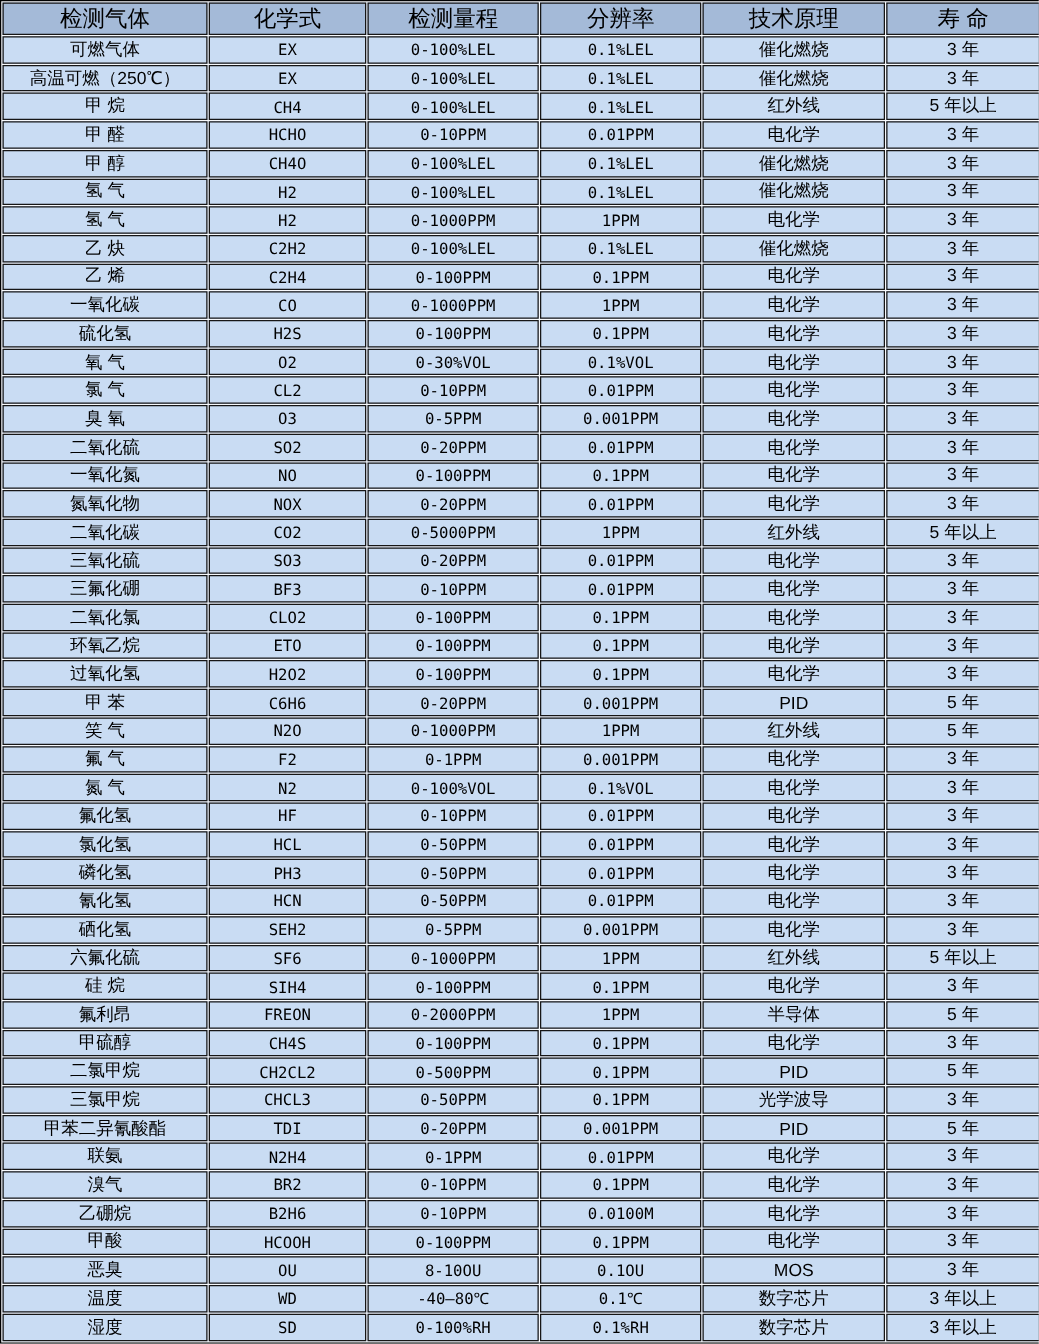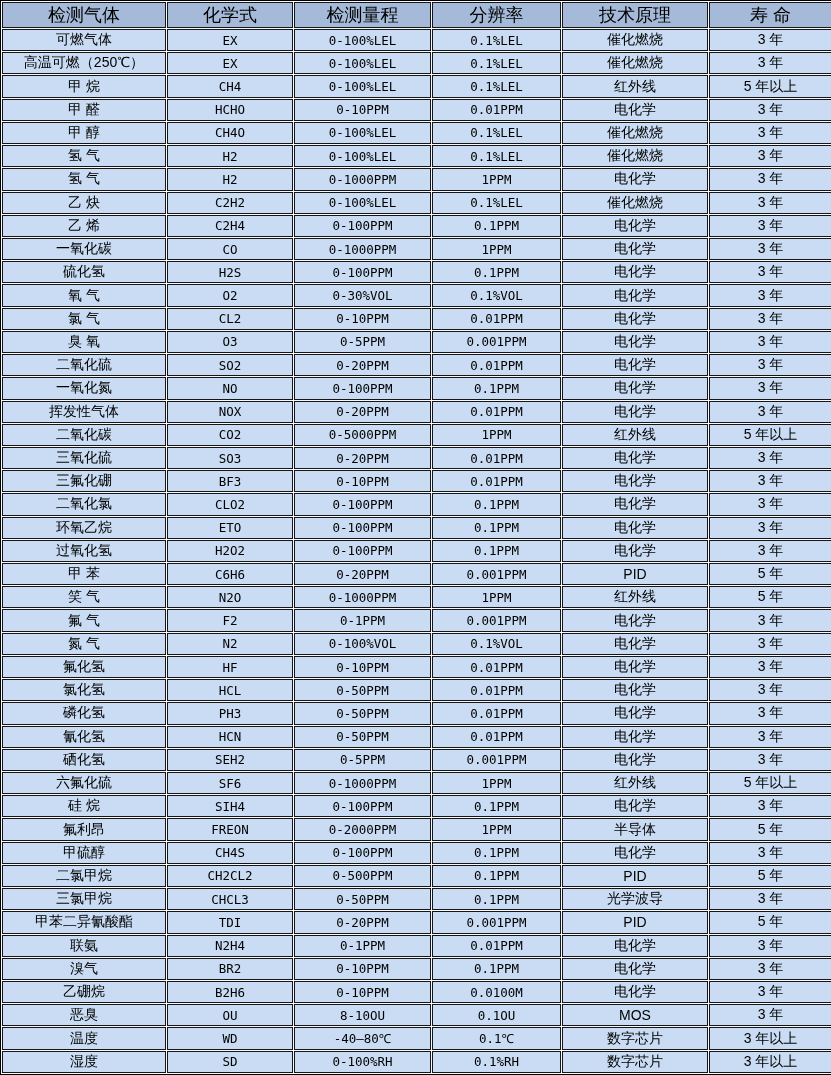--- a/index.html
+++ b/index.html
@@ -202,21 +202,21 @@
       </tr>
       <tr>
         <td class="cjk">一氧化氮</td>
         <td class="latin">NO</td>
         <td class="latin">0-100PPM</td>
         <td class="latin">0.1PPM</td>
         <td class="cjk">电化学</td>
         <td class="cjk">3 年</td>
       </tr>
       <tr>
-        <td class="cjk">挥发性气体</td>
+        <td class="cjk">氮氧化物</td>
         <td class="latin">NOX</td>
         <td class="latin">0-20PPM</td>
         <td class="latin">0.01PPM</td>
         <td class="cjk">电化学</td>
         <td class="cjk">3 年</td>
       </tr>
       <tr>
         <td class="cjk">二氧化碳</td>
         <td class="latin">CO2</td>
         <td class="latin">0-5000PPM</td>
@@ -410,20 +410,28 @@
       </tr>
       <tr>
         <td class="cjk">乙硼烷</td>
         <td class="latin">B2H6</td>
         <td class="latin">0-10PPM</td>
         <td class="latin">0.0100M</td>
         <td class="cjk">电化学</td>
         <td class="cjk">3 年</td>
       </tr>
       <tr>
+        <td class="cjk">甲酸</td>
+        <td class="latin">HCOOH</td>
+        <td class="latin">0-100PPM</td>
+        <td class="latin">0.1PPM</td>
+        <td class="cjk">电化学</td>
+        <td class="cjk">3 年</td>
+      </tr>
+      <tr>
         <td class="cjk">恶臭</td>
         <td class="latin">OU</td>
         <td class="latin">8-10OU</td>
         <td class="latin">0.1OU</td>
         <td class="cjk">MOS</td>
         <td class="cjk">3 年</td>
       </tr>
       <tr>
         <td class="cjk">温度</td>
         <td class="latin">WD</td>

